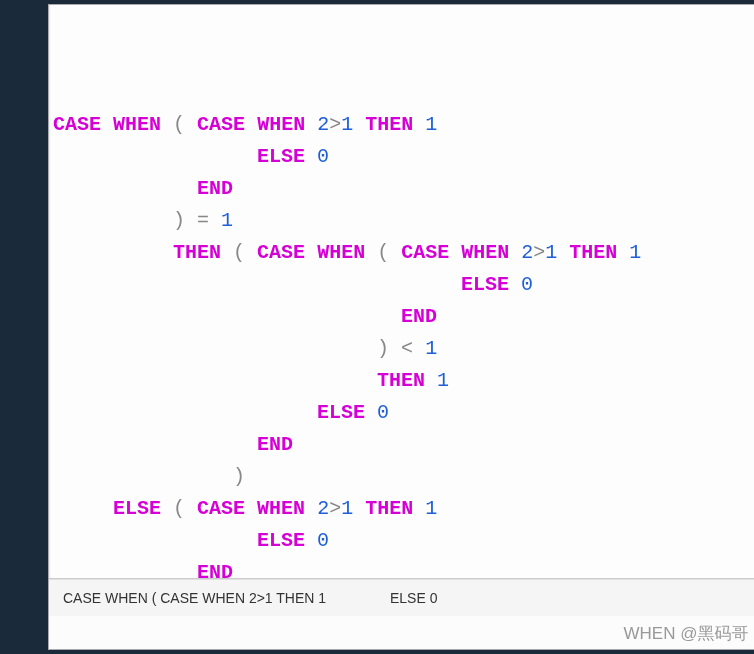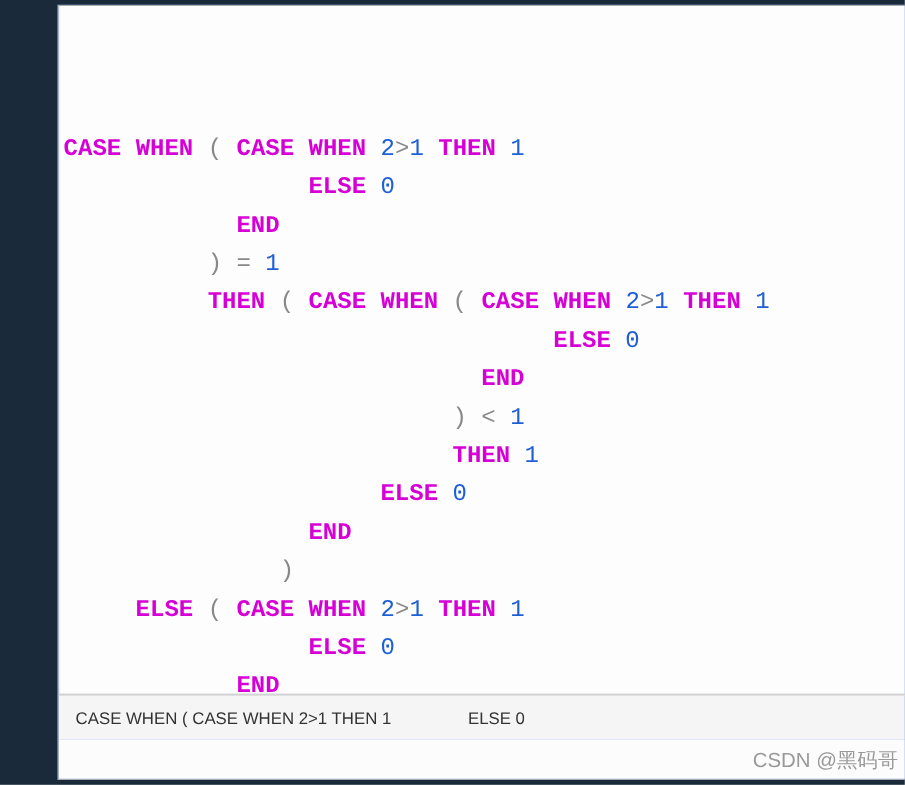--- a/index.html
+++ b/index.html
@@ -95,16 +95,16 @@
     <div id="code-content"><span class="code-line"><span class="kw">CASE</span> <span class="kw">WHEN</span> <span class="op">(</span> <span class="kw">CASE</span> <span class="kw">WHEN</span> <span class="num">2</span><span class="op">&gt;</span><span class="num">1</span> <span class="kw">THEN</span> <span class="num">1</span></span><span class="code-line">                 <span class="kw">ELSE</span> <span class="num">0</span></span><span class="code-line">            <span class="kw">END</span></span><span class="code-line">          <span class="op">)</span> <span class="op">=</span> <span class="num">1</span></span><span class="code-line">          <span class="kw">THEN</span> <span class="op">(</span> <span class="kw">CASE</span> <span class="kw">WHEN</span> <span class="op">(</span> <span class="kw">CASE</span> <span class="kw">WHEN</span> <span class="num">2</span><span class="op">&gt;</span><span class="num">1</span> <span class="kw">THEN</span> <span class="num">1</span></span><span class="code-line">                                  <span class="kw">ELSE</span> <span class="num">0</span></span><span class="code-line">                             <span class="kw">END</span></span><span class="code-line">                           <span class="op">)</span> <span class="op">&lt;</span> <span class="num">1</span></span><span class="code-line">                           <span class="kw">THEN</span> <span class="num">1</span></span><span class="code-line">                      <span class="kw">ELSE</span> <span class="num">0</span></span><span class="code-line">                 <span class="kw">END</span></span><span class="code-line">               <span class="op">)</span></span><span class="code-line">     <span class="kw">ELSE</span> <span class="op">(</span> <span class="kw">CASE</span> <span class="kw">WHEN</span> <span class="num">2</span><span class="op">&gt;</span><span class="num">1</span> <span class="kw">THEN</span> <span class="num">1</span></span><span class="code-line">                 <span class="kw">ELSE</span> <span class="num">0</span></span><span class="code-line">            <span class="kw">END</span></span></div>
   </div>
   <div class="result-bar">
     <span class="result-left">
       <span>CASE WHEN ( CASE WHEN 2&gt;1 THEN 1</span>
       <span class="result-else">ELSE 0</span>
     </span>
     <span>...</span>
   </div>
   <div class="footer">
-    <span class="watermark">CSDN @黑码哥</span>
+    <span class="watermark">WHEN @黑码哥</span>
     <span class="count">0</span>
   </div>
 </div>
 
 </body></html>

